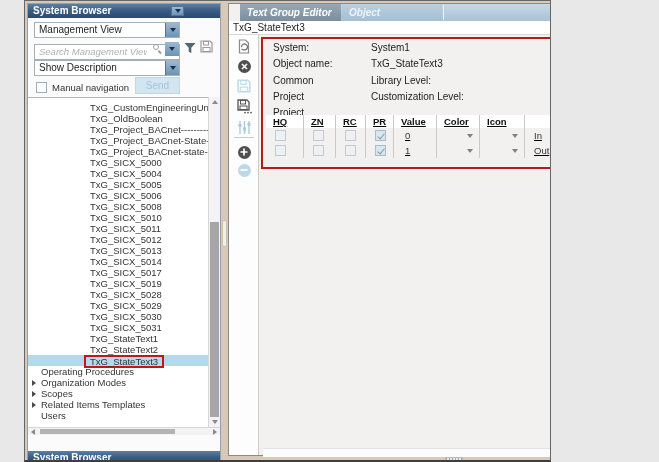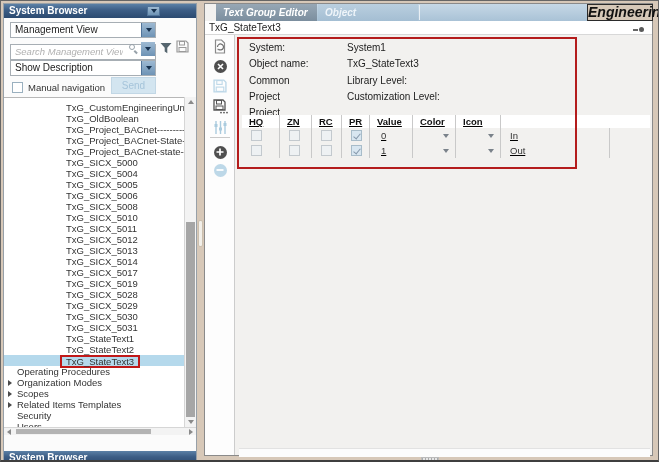--- a/index.html
+++ b/index.html
@@ -1,19 +1,19 @@
 <!DOCTYPE html>
 <html><head>
 <meta charset="utf-8">
 <style>
   * { margin:0; padding:0; box-sizing:border-box; }
   html,body { background:#e8e8e8; }
   body { font-family:"Liberation Sans", sans-serif; }
-  .window { position:relative; width:659px; height:462px; background:#d7c8b8;
-            border:1px solid #666; border-bottom:2px solid #3f3f3f; overflow:hidden; }
+  .window { position:relative; width:527px; height:462px; background:#d7c8b8;
+            border:1px solid #666; border-bottom:2px solid #3f3f3f; overflow:hidden;margin-left:24px; }
 
   
   .lp { position:absolute; left:2px; top:2px; width:194px; height:458px;
         background:#fbfbfb; border:1px solid #97a0a8; }
   .titlebar { position:absolute; left:0; top:0; right:0; height:14px;
         background:linear-gradient(180deg,#5b80a6 0%,#3c5d85 45%,#2b4a70 100%);
         color:#fff; font-size:10px; font-weight:bold; line-height:14px; padding-left:5px; }
   .titlebar .menu-arrow { position:absolute; right:36px; top:2px; width:13px; height:10px;
         background:linear-gradient(180deg,#9db9d2,#6e93b5); border:1px solid #51749a;
         display:flex; align-items:center; justify-content:center; }
@@ -204,21 +204,20 @@
           <div class="tree-item ind2"><span class="">TxG_SICX_5029</span></div>
           <div class="tree-item ind2"><span class="">TxG_SICX_5030</span></div>
           <div class="tree-item ind2"><span class="">TxG_SICX_5031</span></div>
           <div class="tree-item ind2"><span class="">TxG_StateText1</span></div>
           <div class="tree-item ind2"><span class="">TxG_StateText2</span></div>
           <div class="tree-item ind2 selected"><span class="sel-box">TxG_StateText3</span></div>
           <div class="tree-item ind1"><span class="">Operating Procedures</span></div>
           <div class="tree-item ind1"><span class="expander"></span><span class="">Organization Modes</span></div>
           <div class="tree-item ind1"><span class="expander"></span><span class="">Scopes</span></div>
           <div class="tree-item ind1"><span class="expander"></span><span class="">Related Items Templates</span></div>
-          <div class="tree-item ind1"><span class="">Security</span></div>
           <div class="tree-item ind1"><span class="">Users</span></div>
         </div>
     </div>
     <div class="vscroll">
       <span class="arr up"></span>
       <span class="thumb"></span>
       <span class="arr down"></span>
     </div>
     <div class="hscroll">
       <span class="arr left"></span>

